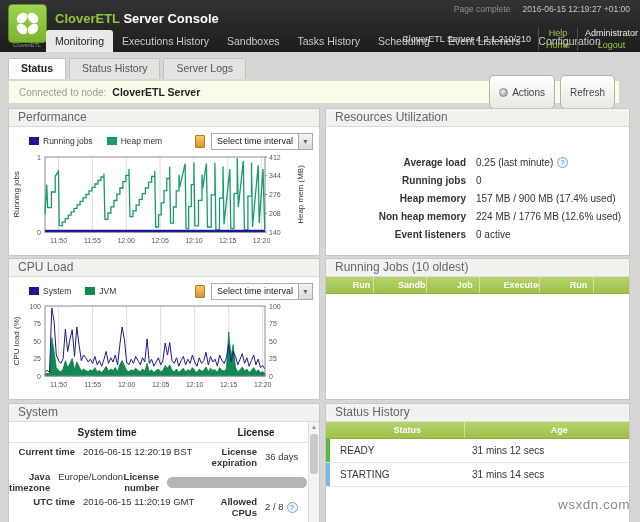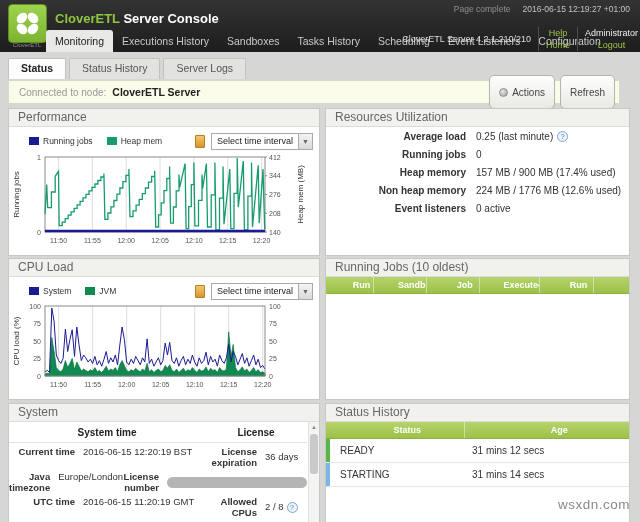--- a/index.html
+++ b/index.html
@@ -63,21 +63,21 @@
   .leg-label{font-size:8.5px;color:#333;margin-left:4px;}
   .mini-ico{width:8px;height:11px;margin-left:auto;border:1px solid #b08022;border-radius:1px;
             background:linear-gradient(#f5c76a,#d9932c);}
   .selbox{display:flex;align-items:center;margin-left:6px;border:1px solid #aaa;background:#fff;height:15px;}
   .selbox .sel-t{font-size:9px;color:#222;padding:0 5px;white-space:nowrap;}
   .sel-arrow{width:13px;height:15px;border-left:1px solid #aaa;background:linear-gradient(#f4f4f4,#d9d9d9);
              font-size:7px;color:#666;text-align:center;line-height:15px;}
   svg.chart{display:block;}
 
   
-  .res-body{padding-top:0;}
+  .res-body{padding-top:26px;}
   .resrow{display:flex;align-items:center;padding:3.5px 0;}
   .reslab{width:140px;text-align:right;font-weight:bold;font-size:10px;color:#333;}
   .resval{padding-left:10px;font-size:10px;color:#333;display:flex;align-items:center;gap:4px;}
   .qico{width:9px;height:9px;border-radius:50%;border:1px solid #7aa7d6;color:#4a7fbf;
         font-size:7px;line-height:9px;text-align:center;background:#eef4fb;}
 
   
   .gridhead{display:flex;height:16px;background:linear-gradient(#b5d36c,#9cc148);
             border-bottom:1px solid #8fb23e;}
   .ghc{color:#fff;font-weight:bold;font-size:9px;text-align:center;line-height:16px;

